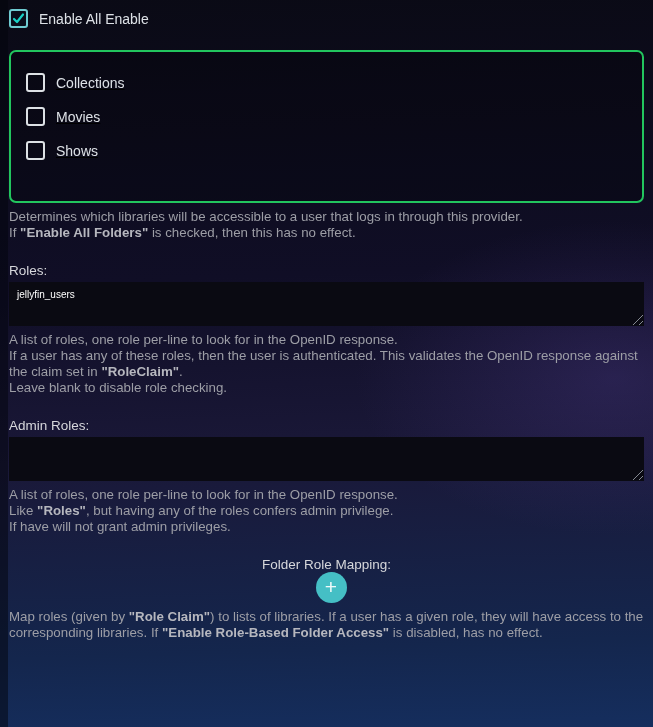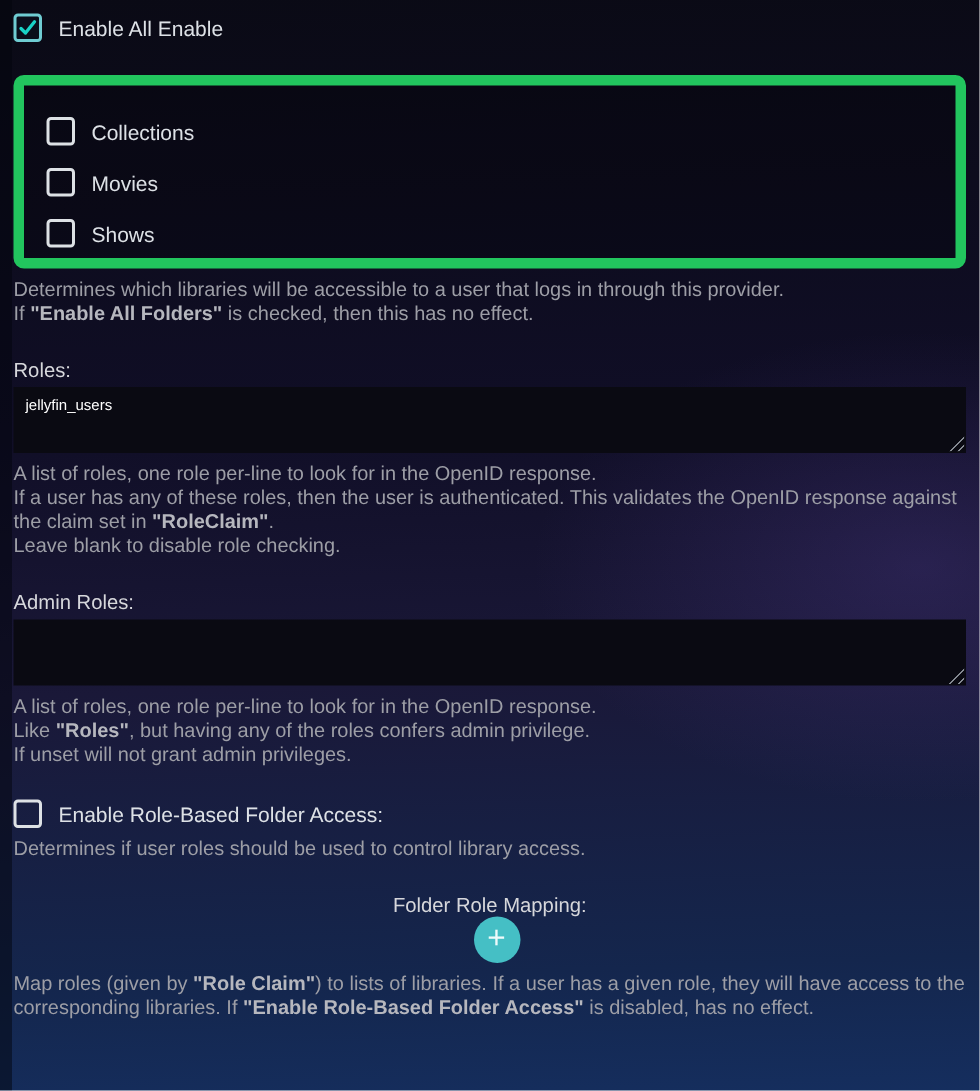--- a/index.html
+++ b/index.html
@@ -31,23 +31,24 @@
     flex: none;
   }
   .cb svg { display: none; }
   .cb.checked { border-color: var(--cb_border_checked, #6fccd2); background: rgba(10,16,30,0.7); }
   .cb.checked svg { display: block; }
   .cb-label { margin-left: 11px; font-size: 14px; color: var(--label, #dde1e6); }
 
   .flabel { font-size: 13.5px; line-height: 15px; margin-bottom: 4px; color: #d6d7db; }
 
   .fieldset {
-    border: 7px solid #22c55e; border-radius: 7px;
-    padding: 21px 15px 7px 15px;
+    border: 2px solid #22c55e; border-radius: 7px;
+    padding: 21px 15px 41px 15px;
     background: rgba(0,0,0,0.22);
+    text-decoration: underline;
   }
   .fieldset .cbrow { margin-bottom: 15px; }
   .fieldset .cbrow:last-child { margin-bottom: 0; }
 
   .help {
     margin-top: 6px;
     font-size: 13.3px; line-height: 16px;
     color: var(--help, #9d9ea6);
     white-space: pre-wrap;
   }
@@ -140,32 +141,23 @@
   </div>
 
   <div class="group">
     <div class="flabel">Admin Roles:</div>
     <div class="ta-wrap">
       <textarea spellcheck="false" style=""></textarea>
       <div class="resize-handle"></div>
     </div>
     <div class="help"><span>A list of roles, one role per-line to look for in the OpenID response.
 Like </span><span class="b">"Roles"</span><span>, but having any of the roles confers admin privilege.
-If unset will not grant admin privileges.</span></div>
+If have will not grant admin privileges.</span></div>
   </div>
 
-  <div class="group mt-lg">
-    <label class="cbrow">
-      <span class="cb">
-        
-      </span>
-      <span class="cb-label">Enable Role-Based Folder Access:</span>
-    </label>
-    <div class="help"><span>Determines if user roles should be used to control library access.</span></div>
-  </div>
 
   <div class="group mt-lg">
     <div class="maprow">
       <div class="flabel">Folder Role Mapping:</div>
       <button class="add-btn" type="button">
         <span>+</span>
       </button>
     </div>
     <div class="help"><span>Map roles (given by </span><span class="b">"Role Claim"</span><span>) to lists of libraries. If a user has a given role, they will have access to the corresponding libraries. If </span><span class="b">"Enable Role-Based Folder Access"</span><span> is disabled, has no effect.</span></div>
   </div>

